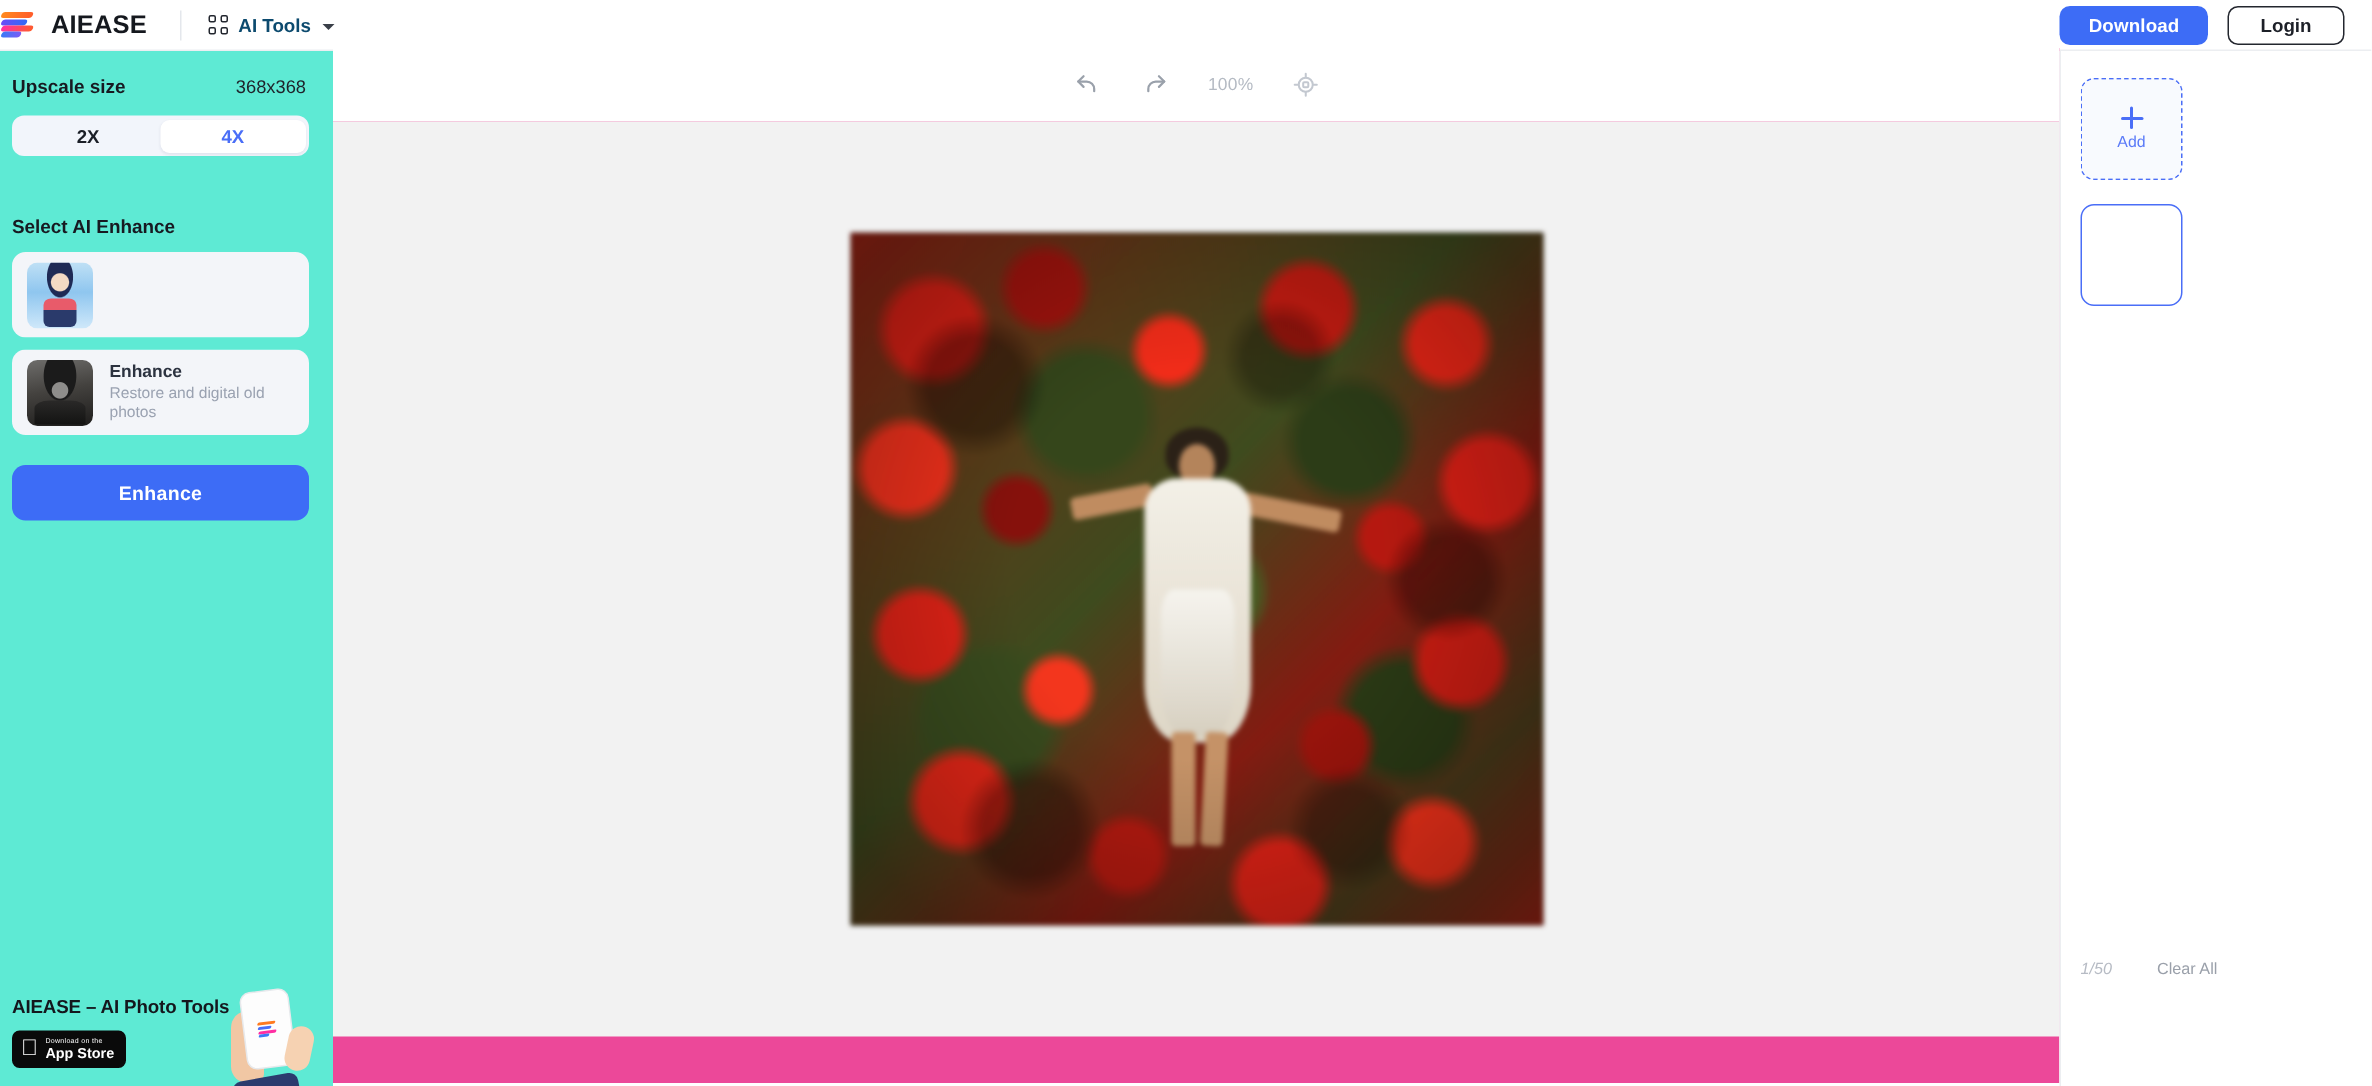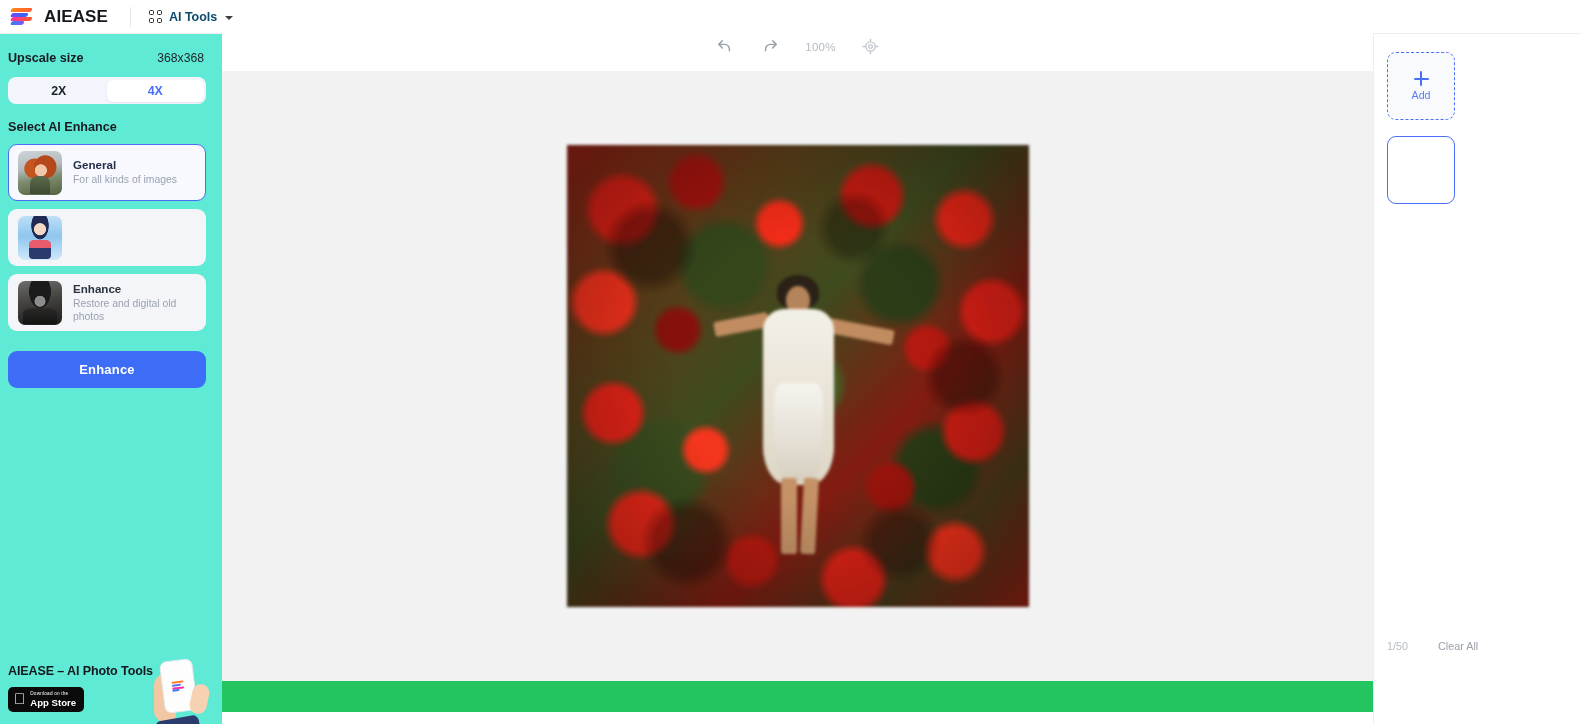--- a/index.html
+++ b/index.html
@@ -29,21 +29,21 @@
     background: #ffffff;
     border-bottom: 1px solid #eceef1;
     display: flex;
     align-items: center;
   }
 
   .brand {
     display: flex;
     align-items: center;
     gap: 9px;
-    padding-left: 11px;
+    padding-left: 1px;
   }
   .logo-mark {
     width: 24px; height: 17px;
     position: relative;
     flex: none;
   }
   .logo-mark i {
     position: absolute;
     left: 0;
     height: 3.6px;
@@ -183,21 +183,21 @@
     color: #1b1f27;
     background: transparent;
   }
   .seg-item.active {
     background: #ffffff;
     color: #4a6ef7;
     box-shadow: 0 1px 2px rgba(22,34,70,.07);
   }
 
   .section-title {
-    margin-top: 16px;
+    margin-top: 40px;
     font-size: 12.6px;
     font-weight: 700;
     color: #171a21;
   }
 
   .cards { margin-top: 10px; display: flex; flex-direction: column; gap: 8px; }
 
   .card {
     position: relative;
     height: 57px;
@@ -380,24 +380,24 @@
     left: 2px; bottom: -10px;
     width: 44px; height: 22px;
     background: #2b3b6e;
     border-radius: 6px;
     transform: rotate(-10deg);
   }
 
   
   .center {
     position: absolute;
-    left: 222px; top: 22px;
+    left: 222px; top: 32px;
     width: 1151px;
     height: 690px;
-    background: #22c55e;
+    background: #ec4899;
   }
 
   .canvas-toolbar {
     position: absolute;
     left: 0; top: 0;
     width: 1151px;
     height: 49px;
     background: #ffffff;
     display: flex;
     align-items: center;
@@ -642,20 +642,21 @@
     left: 0; bottom: 72px;
     width: 208px;
     display: flex;
     align-items: center;
     gap: 30px;
     padding-left: 13px;
   }
   .count {
     font-size: 10.8px;
     color: #b6bbc4;
+    font-style: italic;
   }
   .clear-all {
     font-size: 10.8px;
     color: #9aa0aa;
     cursor: pointer;
   }
 </style>
 </head>
 <body>
 
@@ -679,45 +680,42 @@
       <span class="grid-icon">
         <span></span>
           <span></span>
           <span></span>
           <span></span>
       </span>
       <span>AI Tools</span>
       <span class="chev"></span>
     </div>
 
+    <div class="topbar-right">
+      <button class="btn-download">Download</button>
+      <button class="btn-login">Login</button>
+    </div>
   </div>
 
   <div class="sidebar">
 
     <div class="row-label">
       <span class="k">Upscale size</span>
       <span class="v">368x368</span>
     </div>
 
     <div class="seg">
       <div class="seg-item">2X</div>
       <div class="seg-item active">4X</div>
     </div>
 
     <div class="section-title">Select AI Enhance</div>
 
     <div class="cards">
 
-      <div class="card selected">
-        <span class="thumb general"></span>
-        <span class="card-text">
-          <span class="card-title">General</span>
-          <span class="card-desc">For all kinds of images</span>
-        </span>
-      </div>
 
       <div class="card">
         <span class="thumb art"></span>
       </div>
 
       <div class="card">
         <span class="thumb colorize"></span>
         <span class="card-text">
           <span class="card-title">Enhance</span>
           <span class="card-desc">Restore and digital old photos</span>

